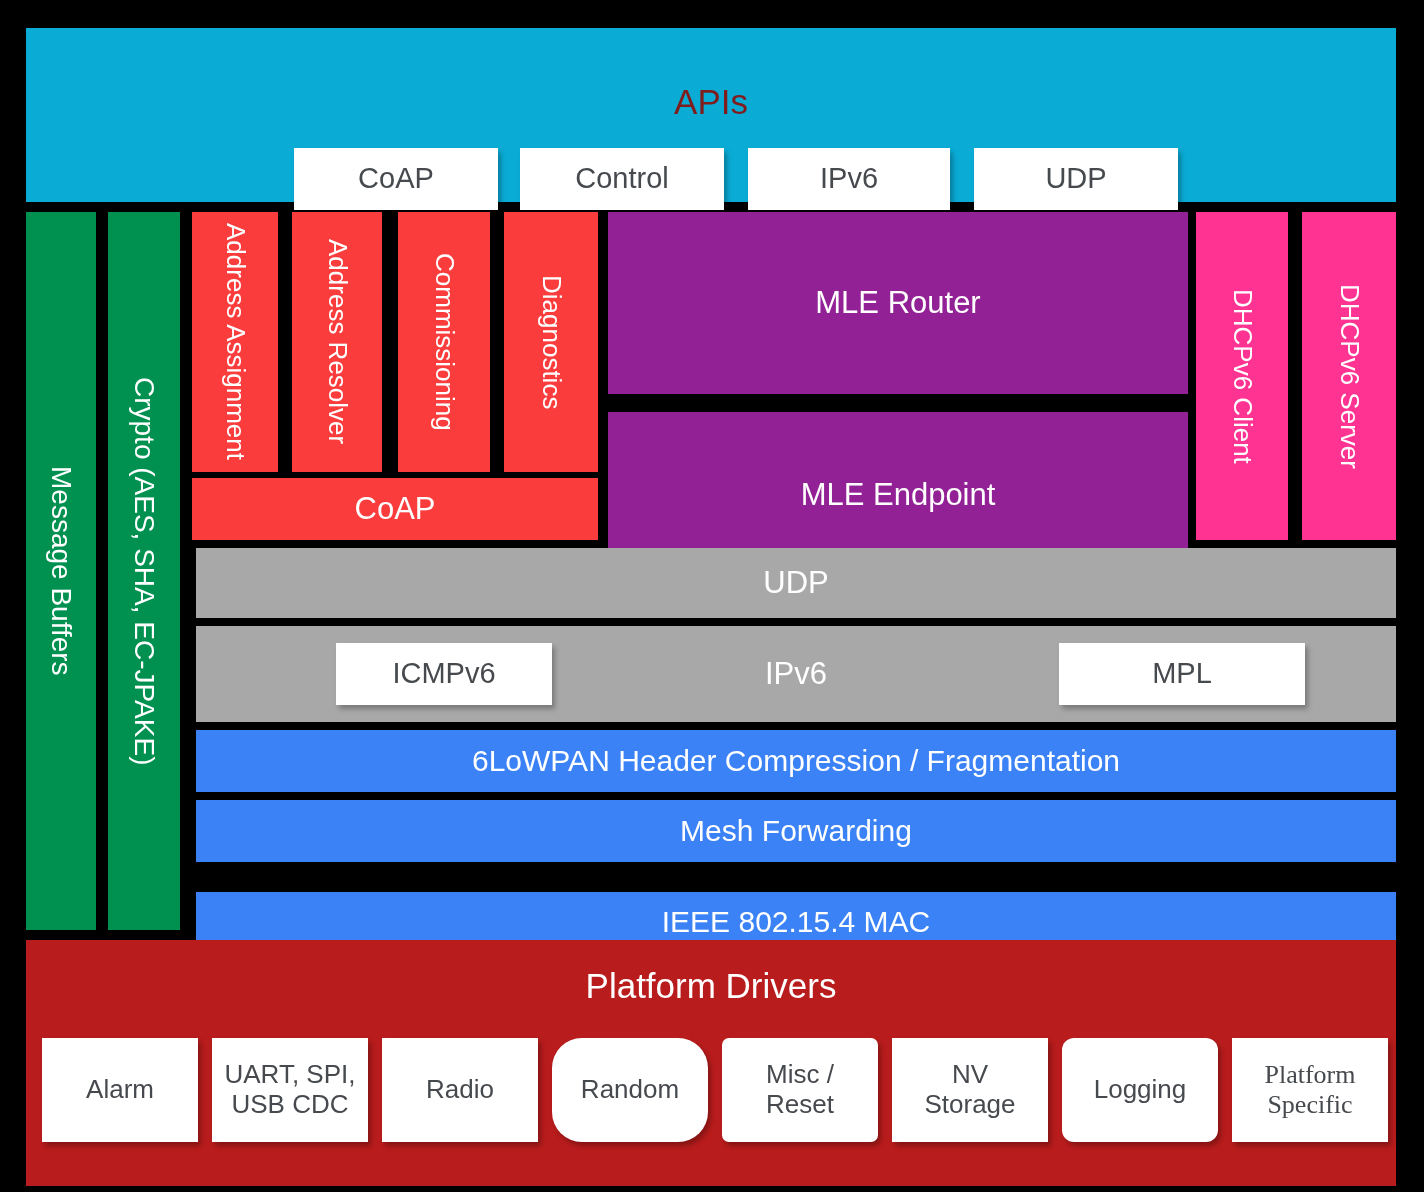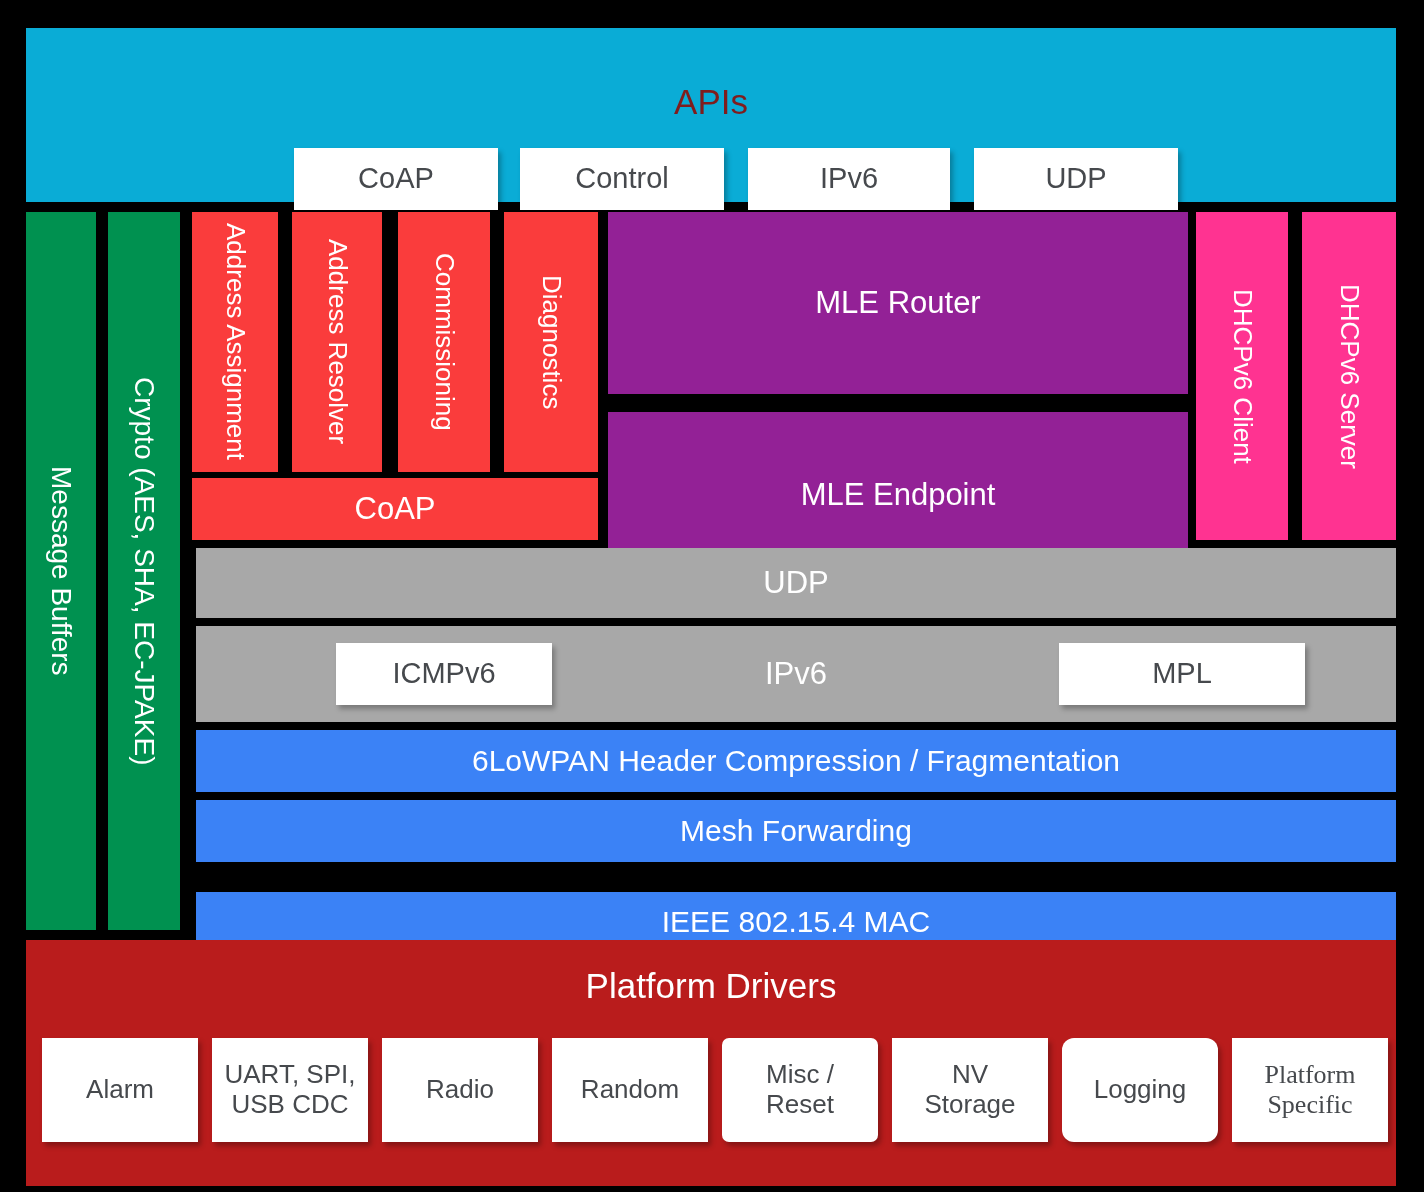--- a/index.html
+++ b/index.html
@@ -96,19 +96,19 @@
   <div class="blk orange" id="lowpan">6LoWPAN Header Compression / Fragmentation</div>
   <div class="blk orange" id="mesh-fwd">Mesh Forwarding</div>
   <div class="blk orange" id="mac">IEEE 802.15.4 MAC</div>
 
   <div class="blk" id="plat-band">
     <div id="plat-title">Platform Drivers</div>
   </div>
   <div class="blk white-card drv-card" style="left: 42px; width: 156px;">Alarm</div>
   <div class="blk white-card drv-card" style="left: 212px; width: 156px;">UART, SPI,<br>USB CDC</div>
   <div class="blk white-card drv-card" style="left: 382px; width: 156px;">Radio</div>
-  <div class="blk white-card drv-card" style="left: 552px; width: 156px;">Random</div>
+  <div class="blk white-card drv-card" style="left: 552px; width: 156px; border-radius: 30px;">Random</div>
   <div class="blk white-card drv-card" style="left: 722px; width: 156px; border-radius: 7px;">Misc /<br>Reset</div>
   <div class="blk white-card drv-card" style="left: 892px; width: 156px;">NV<br>Storage</div>
   <div class="blk white-card drv-card" style="left: 1062px; width: 156px; border-radius: 12px;">Logging</div>
   <div class="blk white-card drv-card" style="left: 1232px; width: 156px; font-family: Liberation Serif, serif;">Platform<br>Specific</div>
 
 </div>
 
 </body></html>

